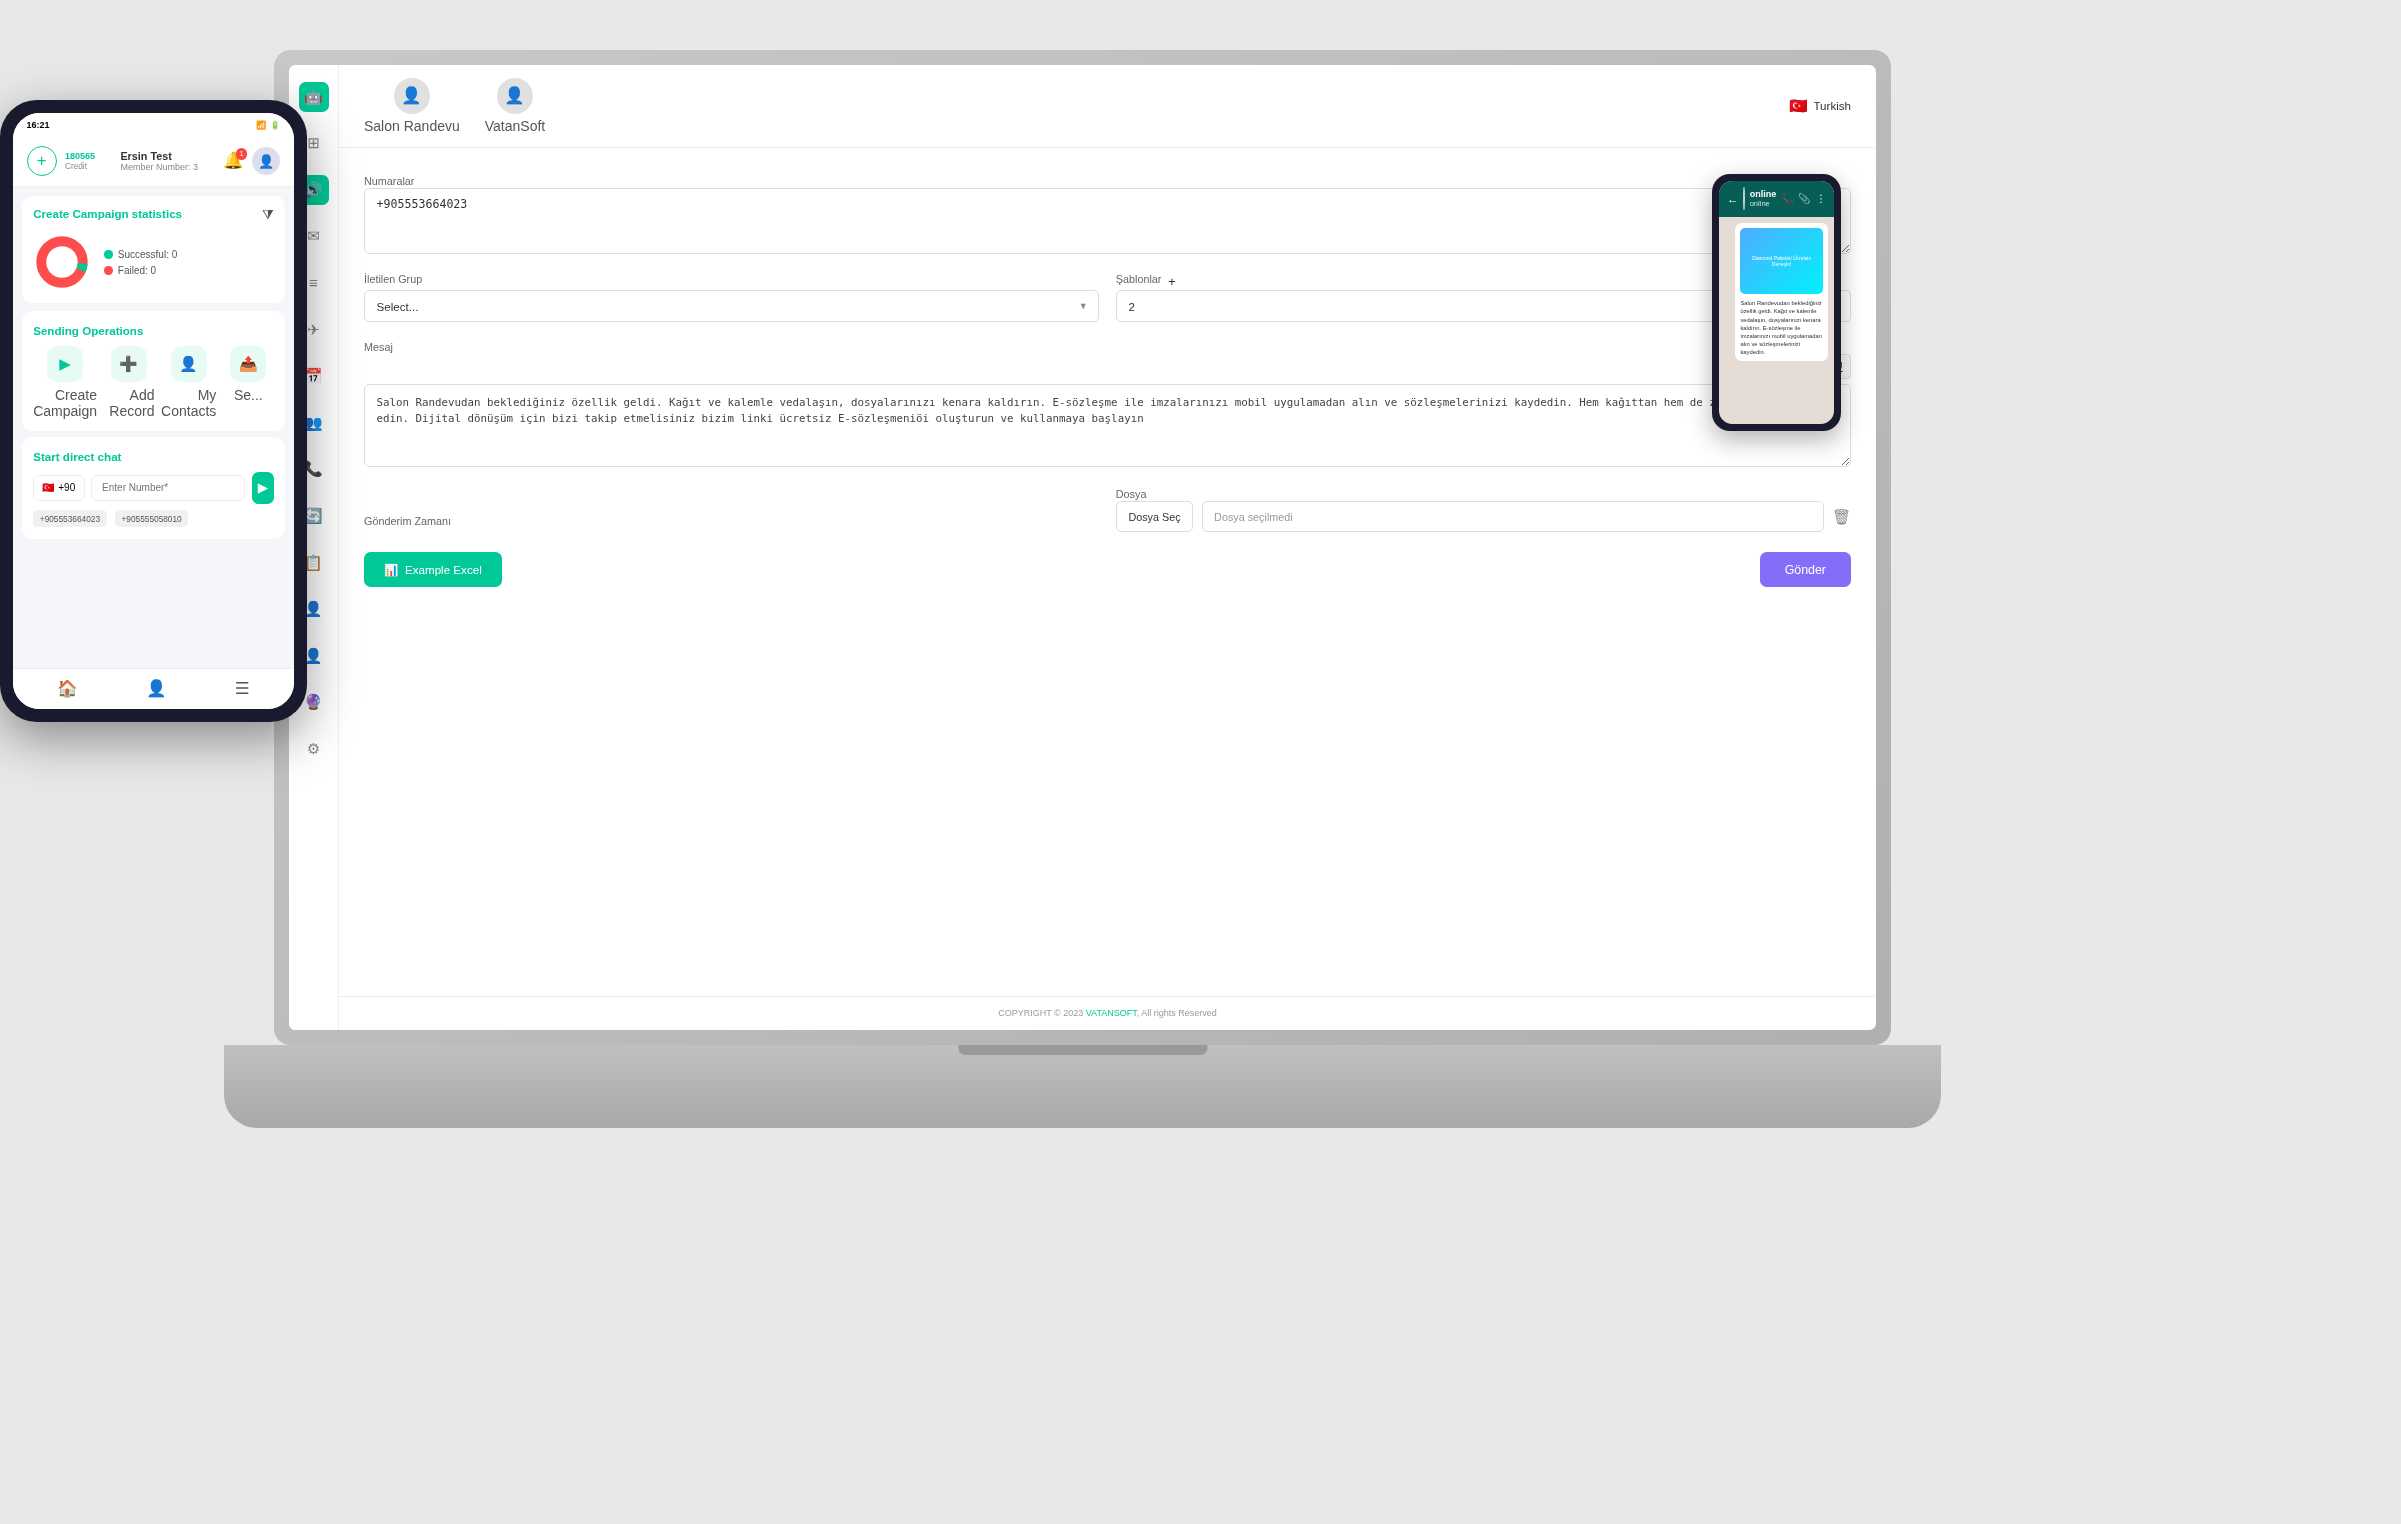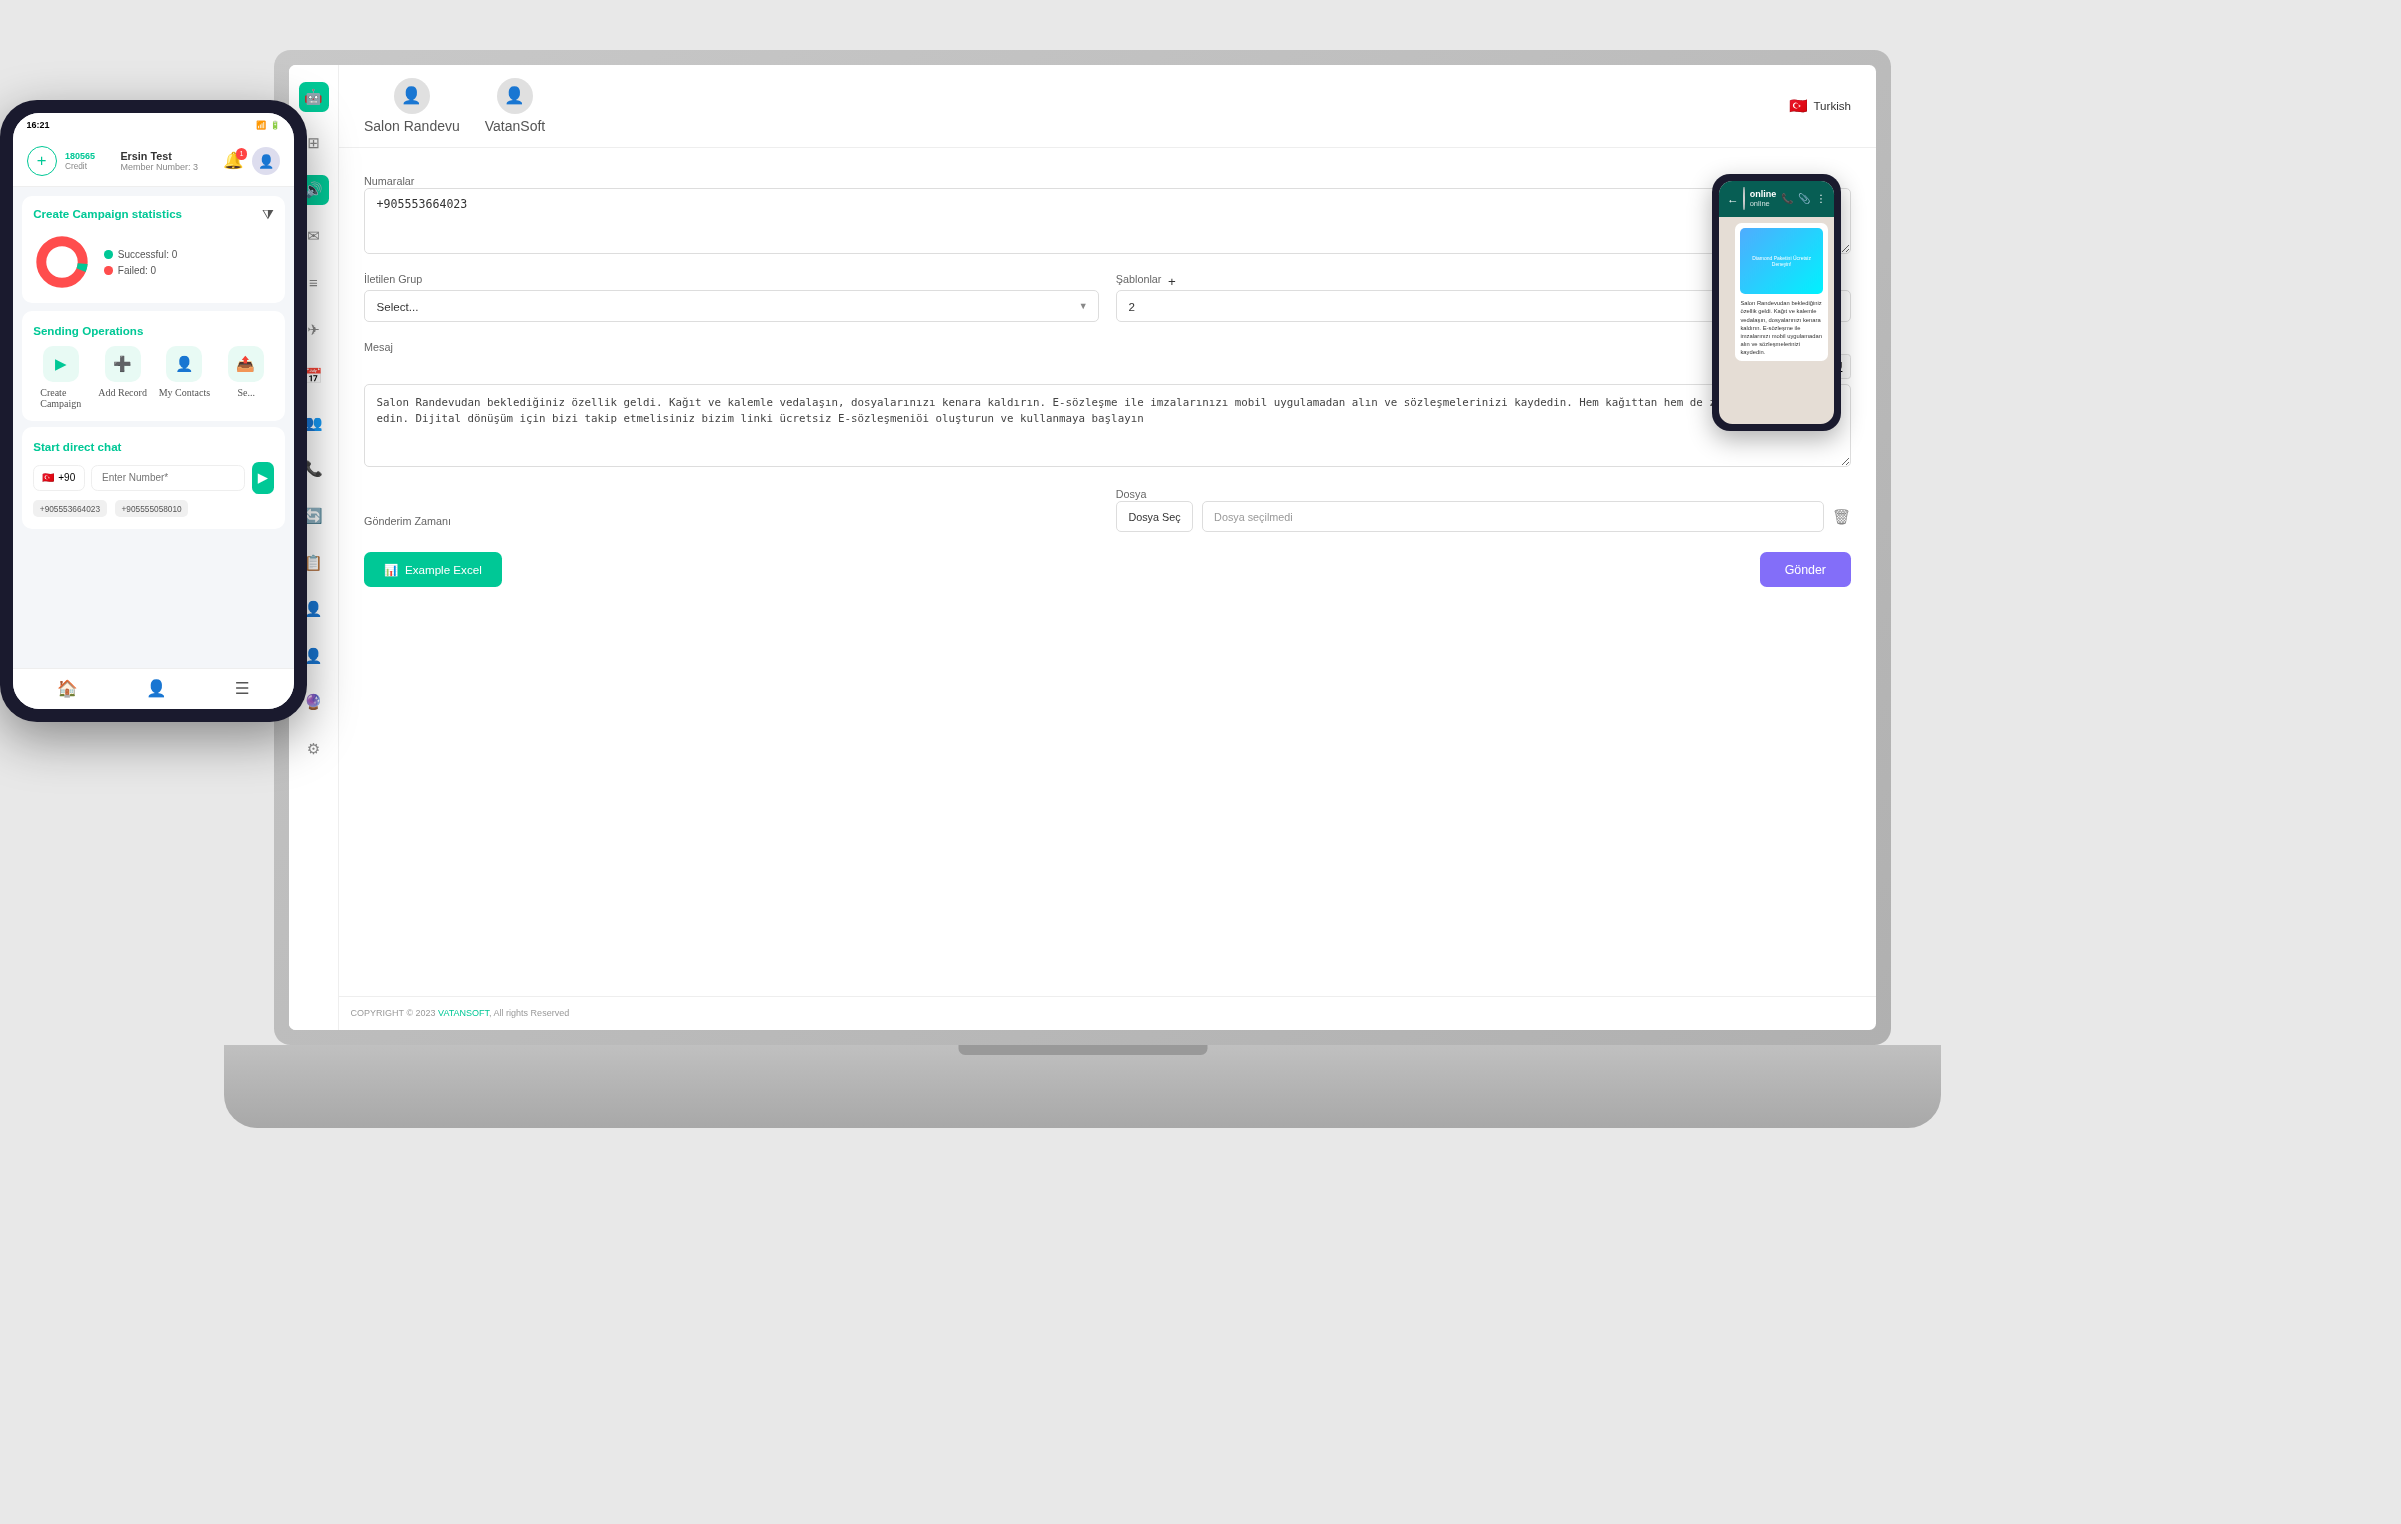--- a/index.html
+++ b/index.html
@@ -329,20 +329,21 @@
       padding: 10.8px 20px;
       font-size: 11.6px;
       cursor: pointer;
       display: flex;
       align-items: center;
       gap: 6.6px;
     }
 
     
     .footer {
+      text-align: center;
       font-size: 9px;
       color: #999;
       padding: 11.6px;
       border-top: 0.8px solid #eee;
     }
     .footer span {
       color: #00c896;
     }
 
     
@@ -541,24 +542,23 @@
       height: 36px;
       border-radius: 10px;
       background: #e8faf4;
       display: flex;
       align-items: center;
       justify-content: center;
       font-size: 15px;
       color: #00c896;
     }
     .op-label {
-      font-size: 10px;
+      font-size: 14px;
       color: #555;
-      text-align: left;
-      font-family: Liberation Serif, serif;
+      text-align: right;
     }
 
     
     .direct-chat-section {
       margin: 6.6px 8.3px;
       background: white;
       border-radius: 10px;
       padding: 11.6px;
     }
     .chat-input-row {

